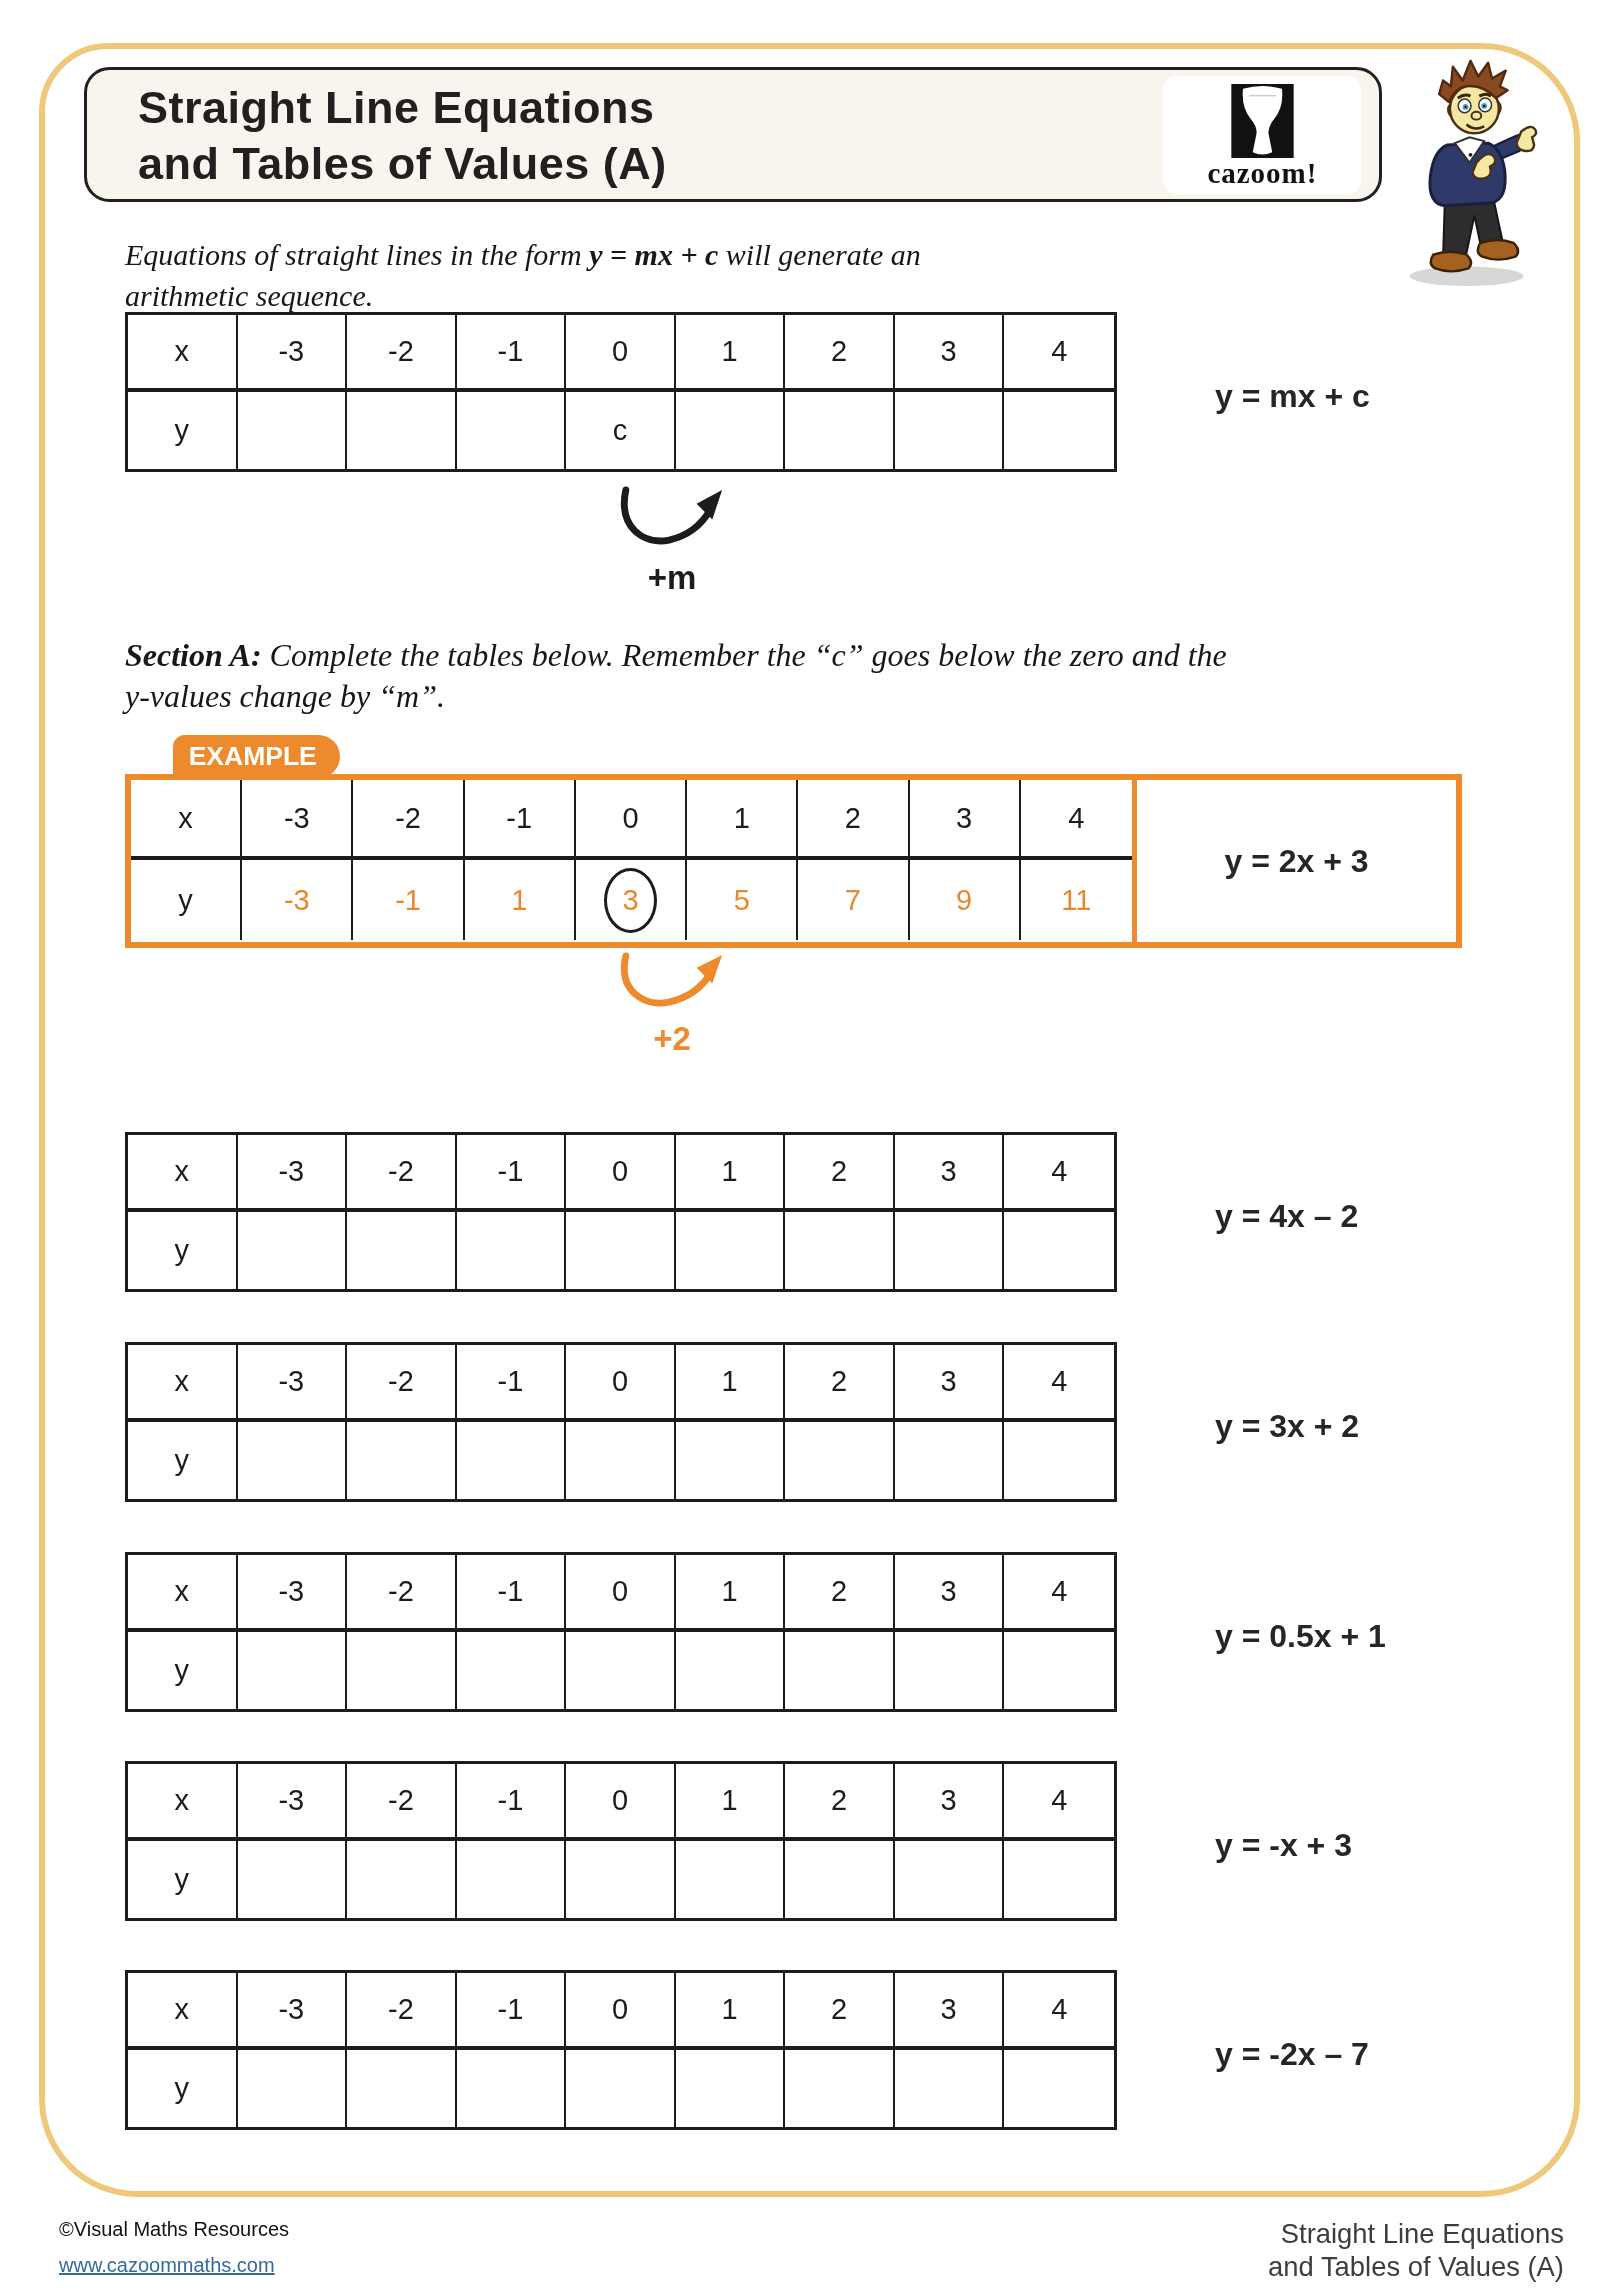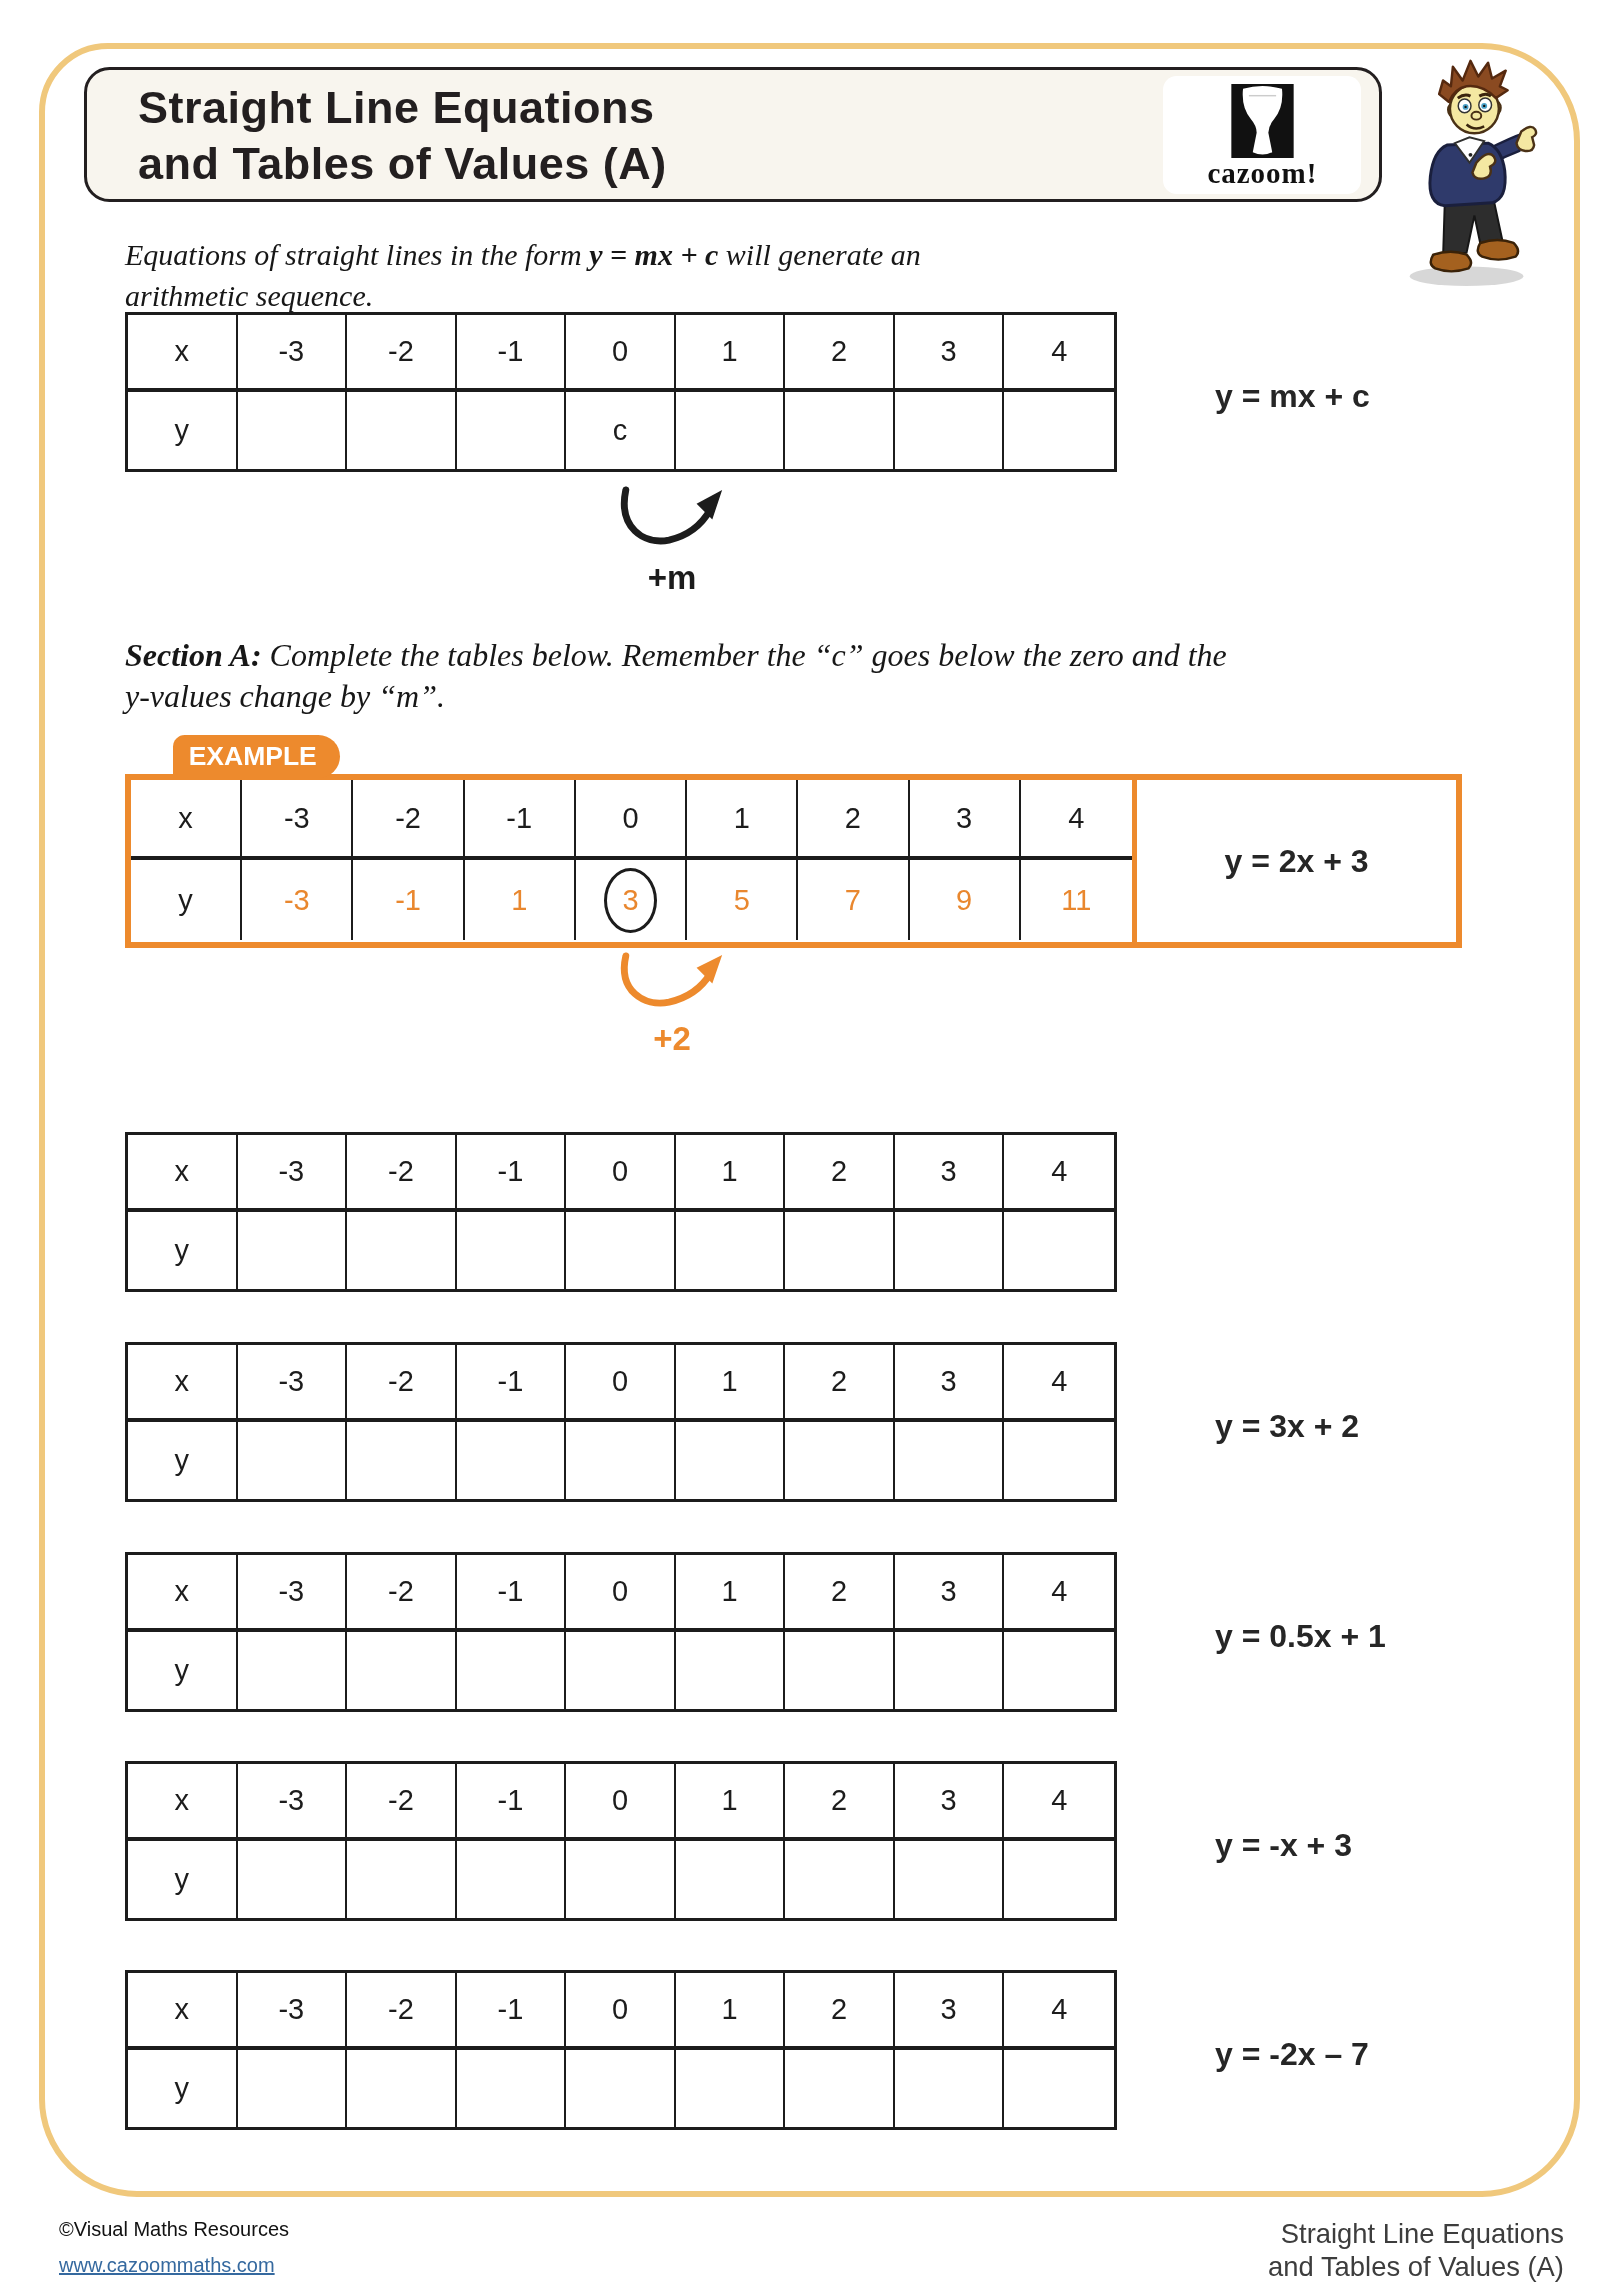--- a/index.html
+++ b/index.html
@@ -272,20 +272,21 @@
       <div></div>
         <div></div>
       <div></div>
         <div></div>
       <div></div>
         <div></div>
       <div></div>
         <div></div>
     </div>
   </div>
+  <div class="eq-label" style="top:1132px;height:168px">y = 4x – 2</div>
 
   <div class="vt" style="top:1342px">
     <div class="vt-row vt-x">
       <div>x</div>
       <div>-3</div>
       <div>-2</div>
       <div>-1</div>
       <div>0</div>
       <div>1</div>
       <div>2</div>

